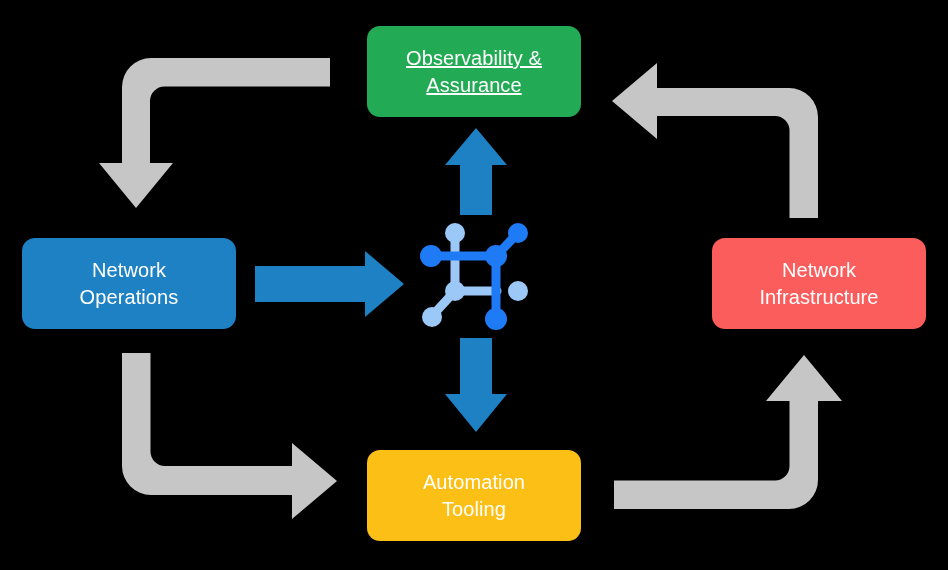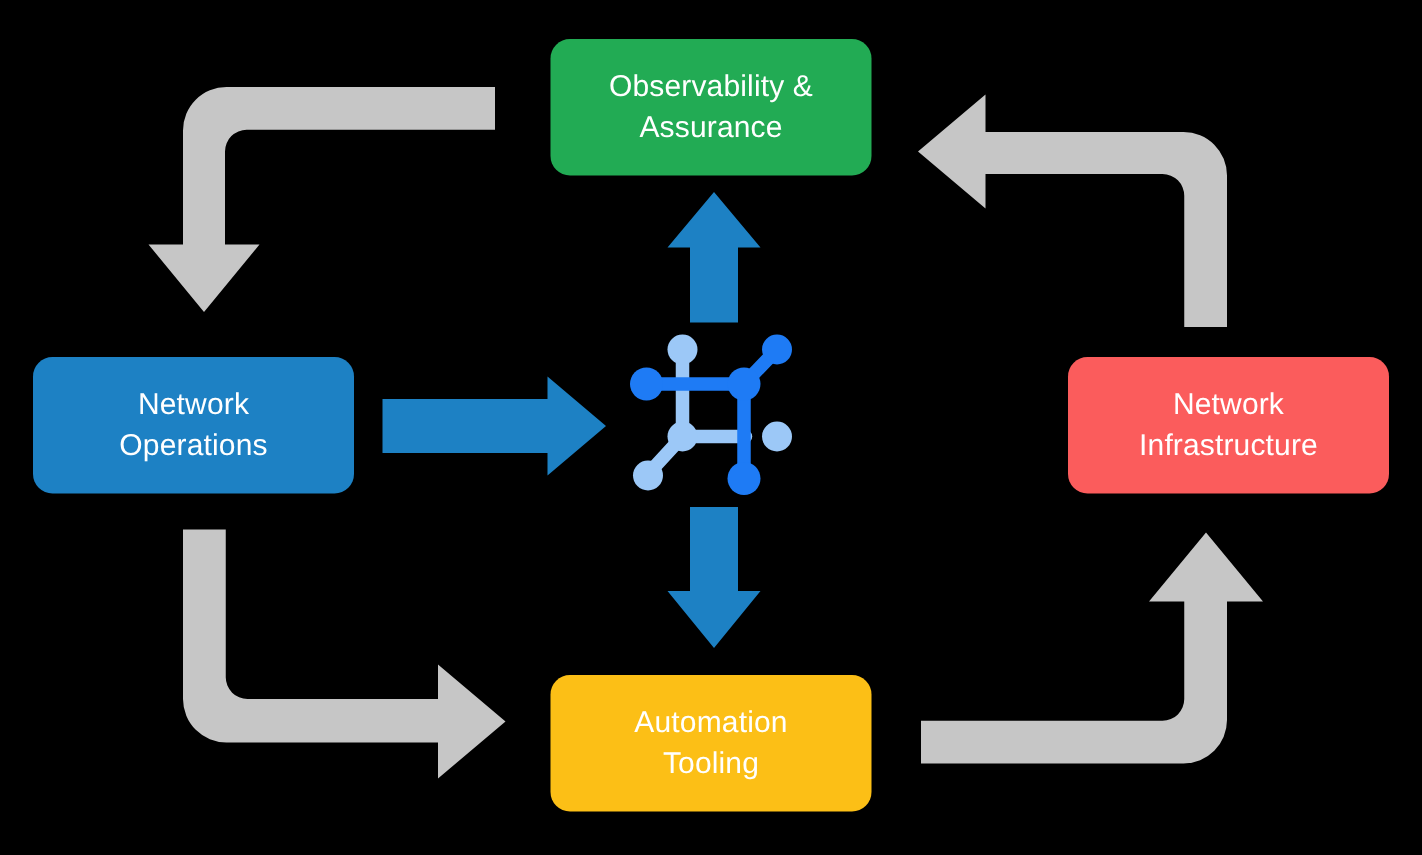--- a/index.html
+++ b/index.html
@@ -42,20 +42,21 @@
     padding: 4px 10px;
     white-space: pre-line;
     z-index: 5;
   }
   #box-observability {
     left: 367px;
     top: 26px;
     width: 214px;
     height: 91px;
     background: #22ab54;
+    text-decoration: underline;
   }
   #box-network-operations {
     left: 22px;
     top: 238px;
     width: 214px;
     height: 91px;
     background: #1d81c4;
   }
   #box-network-infrastructure {
     left: 712px;

